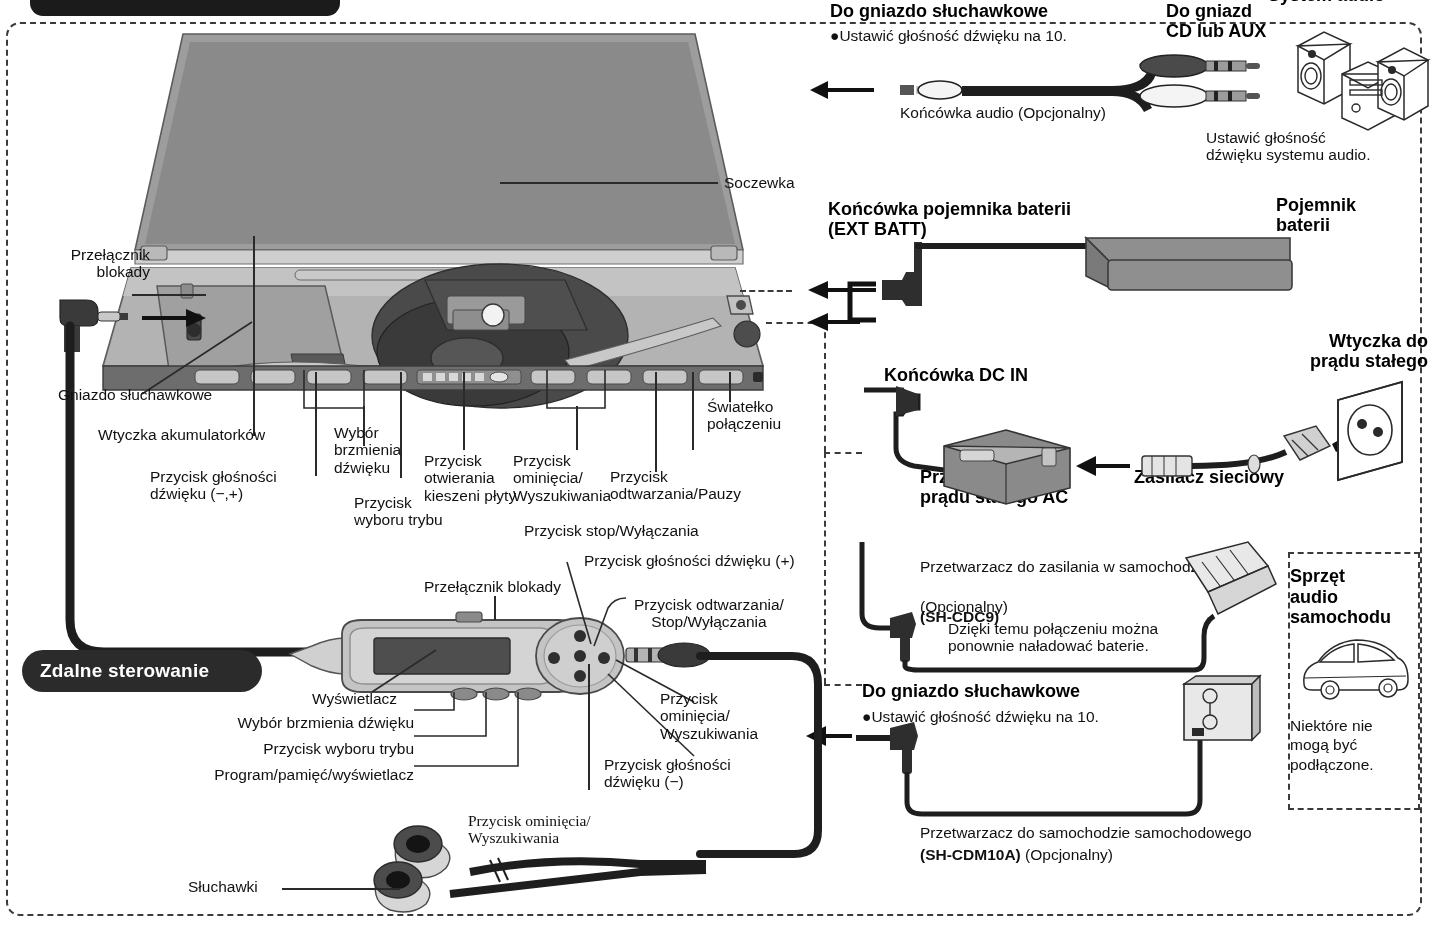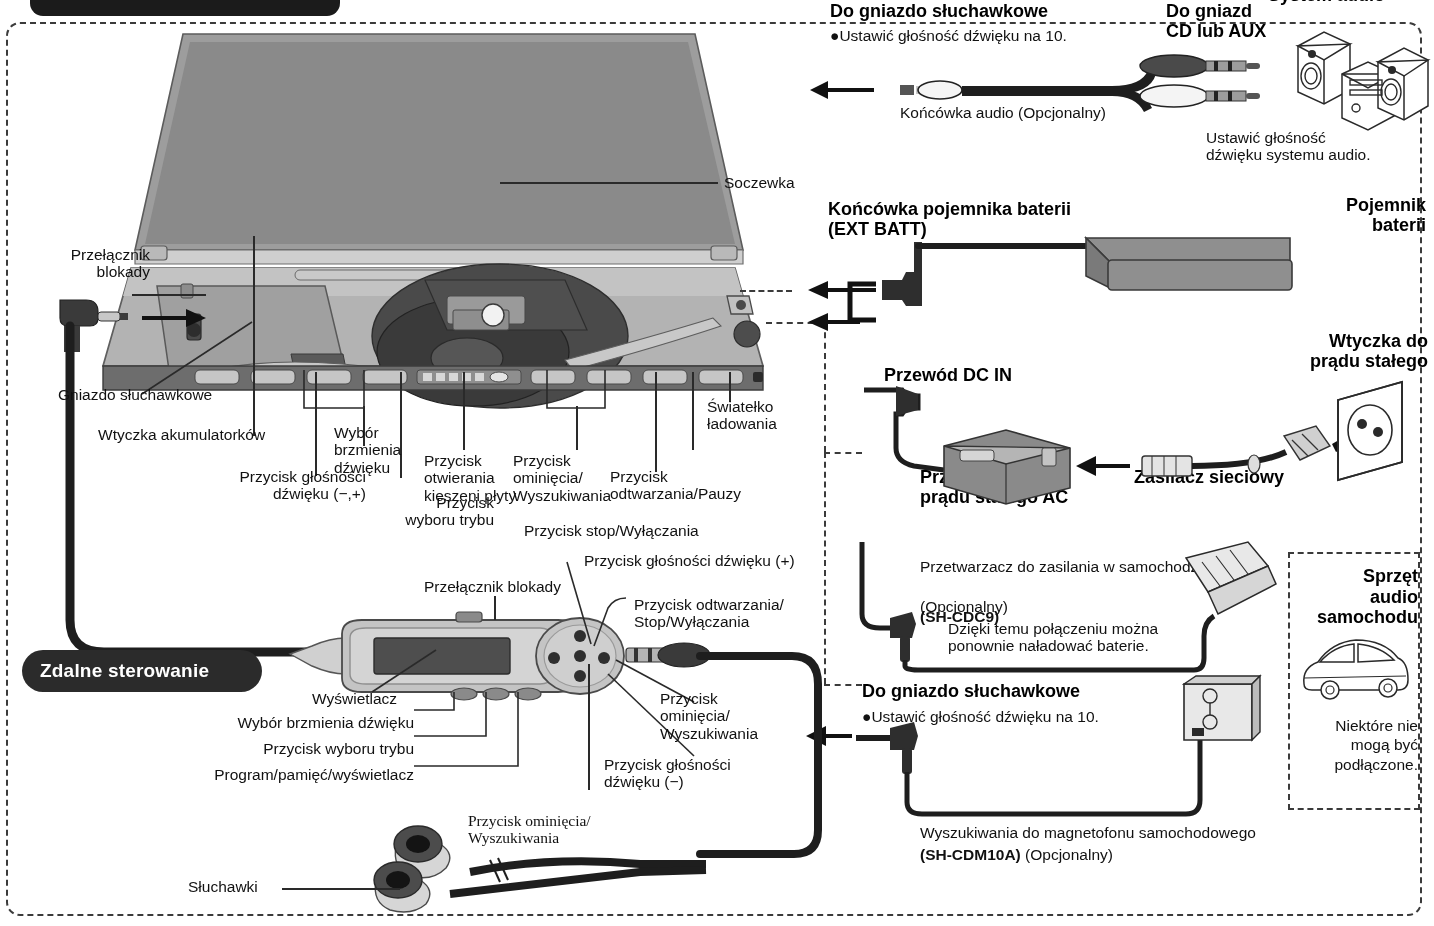--- a/index.html
+++ b/index.html
@@ -1,21 +1,21 @@
 <!DOCTYPE html>
 <html><head>
 <meta charset="utf-8">
 <style>
   html,body{margin:0;padding:0;background:#fff;}
   body{width:1434px;height:926px;position:relative;overflow:hidden;
        font-family:"Liberation Sans",sans-serif;color:#111;}
   .lbl{position:absolute;font-size:15.5px;line-height:1.12;white-space:pre;color:#111;}
   .bold{font-weight:bold;}
   .hdr{position:absolute;font-weight:bold;font-size:18px;line-height:1.1;white-space:pre;color:#000;}
-  .ctr{text-align:right;}
+  .ctr{text-align:left;}
   .rt{text-align:right;}
   
   #outer-frame{position:absolute;left:6px;top:22px;width:1416px;height:894px;
       border:2px dashed #3b3b3b;border-radius:14px;box-sizing:border-box;}
   #car-box{position:absolute;left:1288px;top:552px;width:132px;height:258px;
       border:2px dashed #3b3b3b;box-sizing:border-box;background:#fff;}
   #top-black-bar{position:absolute;left:30px;top:-10px;width:310px;height:26px;
       background:#1b1b1b;border-radius:0 0 13px 13px;}
   #remote-badge{position:absolute;left:22px;top:650px;width:240px;height:42px;
       background:#2b2b2b;border-radius:21px;}
@@ -148,21 +148,21 @@
 <div class="lbl" style="left:424px;top:452px;">Przycisk
 otwierania
 kieszeni płyty</div>
 <div class="lbl" style="left:513px;top:452px;">Przycisk
 ominięcia/
 Wyszukiwania</div>
 <div class="lbl" style="left:524px;top:522px;">Przycisk stop/Wyłączania</div>
 <div class="lbl" style="left:610px;top:468px;">Przycisk
 odtwarzania/Pauzy</div>
 <div class="lbl" style="left:707px;top:398px;">Światełko
-ładowania</div>
+połączeniu</div>
 <div class="lbl" style="left:724px;top:174px;">Soczewka</div>
 
 <div class="hdr" style="left:830px;top:2px;">Do gniazdo słuchawkowe</div>
 <div class="lbl" style="left:830px;top:27px;">●<span>Ustawić głośność dźwięku na 10.</span></div>
 <div class="lbl" style="left:900px;top:104px;">Końcówka audio (Opcjonalny)</div>
 <div class="hdr" style="left:1166px;top:2px;">Do gniazd
 CD lub AUX</div>
 <div class="hdr" style="left:1268px;top:-14px;">System audio</div>
 <div class="lbl" style="left:1206px;top:129px;">Ustawić głośność
 dźwięku systemu audio.</div>
@@ -235,21 +235,21 @@
 
   <path d="M92,44 L112,44 L116,36 L124,36 L124,6 L132,6 L132,70 L116,70 L112,64 L92,64 Z" fill="#2e2e2e"></path>
 
   <path d="M128,10 L300,10" stroke="#1e1e1e" stroke-width="6" fill="none" stroke-linecap="round"></path>
 
   <polygon points="296,2 320,26 500,26 500,2" fill="#8f8f8f" stroke="#3a3a3a" stroke-width="1.6"></polygon>
   <polygon points="296,2 320,26 320,52 296,40" fill="#7a7a7a" stroke="#3a3a3a" stroke-width="1.6"></polygon>
   <rect x="318" y="24" width="184" height="30" rx="4" fill="#8f8f8f" stroke="#3a3a3a" stroke-width="1.6"></rect>
 </svg>
 
-<div class="hdr" style="left:884px;top:366px;">Przewód DC IN</div>
+<div class="hdr" style="left:884px;top:366px;">Końcówka DC IN</div>
 <div class="hdr" style="left:920px;top:468px;">Przetwarzacz
 prądu stałego AC</div>
 <div class="hdr" style="left:1134px;top:468px;">Zasilacz sieciowy</div>
 <div class="hdr rt" style="left:1232px;top:332px;width:196px;">Wtyczka do
 prądu stałego</div>
 
 <svg style="left:856px;top:386px;" width="560" height="120" viewBox="0 0 560 120">
 
   <path d="M8,4 L46,4 L50,10 L62,10 L62,22 L50,22 L46,28 L40,28 L40,62 Q40,76 58,80 L88,84" fill="none" stroke="#1e1e1e" stroke-width="5"></path>
   <polygon points="40,0 62,8 62,24 40,30" fill="#2e2e2e"></polygon>
@@ -289,21 +289,21 @@
     <circle cx="50" cy="54" r="5" fill="#2a2a2a"></circle>
 </svg>
 
 <div class="lbl" style="left:920px;top:558px;">Przetwarzacz do zasilania w samochodzie</div>
 <div class="lbl bold" style="left:920px;top:608px;">(SH-CDC9)</div>
 <div class="lbl" style="left:920px;top:598px;">(Opcjonalny)</div>
 <div class="lbl" style="left:948px;top:620px;">Dzięki temu połączeniu można
 ponownie naładować baterie.</div>
 <div class="hdr" style="left:862px;top:682px;">Do gniazdo słuchawkowe</div>
 <div class="lbl" style="left:862px;top:708px;">●<span>Ustawić głośność dźwięku na 10.</span></div>
-<div class="lbl" style="left:920px;top:824px;">Wyszukiwania do magnetofonu samochodowego</div>
+<div class="lbl" style="left:920px;top:824px;">Przetwarzacz do samochodzie samochodowego</div>
 <div class="lbl" style="left:920px;top:846px;"><span class="bold">(SH-CDM10A)</span> <span>(Opcjonalny)</span></div>
 
 <svg style="left:856px;top:540px;" width="430" height="130" viewBox="0 0 430 130">
   <path d="M6,2 L6,74 Q6,88 24,88 L34,88" fill="none" stroke="#1e1e1e" stroke-width="5"></path>
   <polygon points="34,78 56,72 60,84 56,98 34,98" fill="#2e2e2e"></polygon>
   <rect x="44" y="96" width="10" height="26" rx="3" fill="#2e2e2e"></rect>
   <path d="M49,120 L49,126 Q49,130 62,130 L338,130 Q348,130 348,118 L348,96" fill="none" stroke="#1e1e1e" stroke-width="5"></path>
 
   <polygon points="330,18 392,2 412,26 352,52" fill="#e8e8e8" stroke="#2a2a2a" stroke-width="1.5"></polygon>
   <polygon points="352,52 412,26 420,44 362,74" fill="#d6d6d6" stroke="#2a2a2a" stroke-width="1.5"></polygon>
@@ -442,20 +442,20 @@
 <div class="ln lnh" style="left:282px;top:888px;width:118px;"></div>
 
 <div class="lbl" style="left:424px;top:578px;">Przełącznik blokady</div>
 <div class="lbl" style="left:312px;top:690px;">Wyświetlacz</div>
 <div class="lbl rt" style="left:196px;top:714px;width:218px;">Wybór brzmienia dźwięku</div>
 <div class="lbl rt" style="left:196px;top:740px;width:218px;">Przycisk wyboru trybu</div>
 <div class="lbl rt" style="left:166px;top:766px;width:248px;">Program/pamięć/wyświetlacz</div>
 <div class="lbl" style="left:468px;top:812px;font-family:Liberation Serif, serif;">Przycisk ominięcia/
 Wyszukiwania</div>
 <div class="lbl" style="left:584px;top:552px;">Przycisk głośności dźwięku (+)</div>
-<div class="lbl" style="left:634px;top:596px;">Przycisk odtwarzania/
+<div class="lbl" style="left:634px;top:596px;text-align:center;">Przycisk odtwarzania/
 Stop/Wyłączania</div>
 <div class="lbl" style="left:660px;top:690px;">Przycisk
 ominięcia/
 Wyszukiwania</div>
 <div class="lbl" style="left:604px;top:756px;">Przycisk głośności
 dźwięku (−)</div>
 <div class="lbl" style="left:188px;top:878px;">Słuchawki</div>
 
 </body></html>

